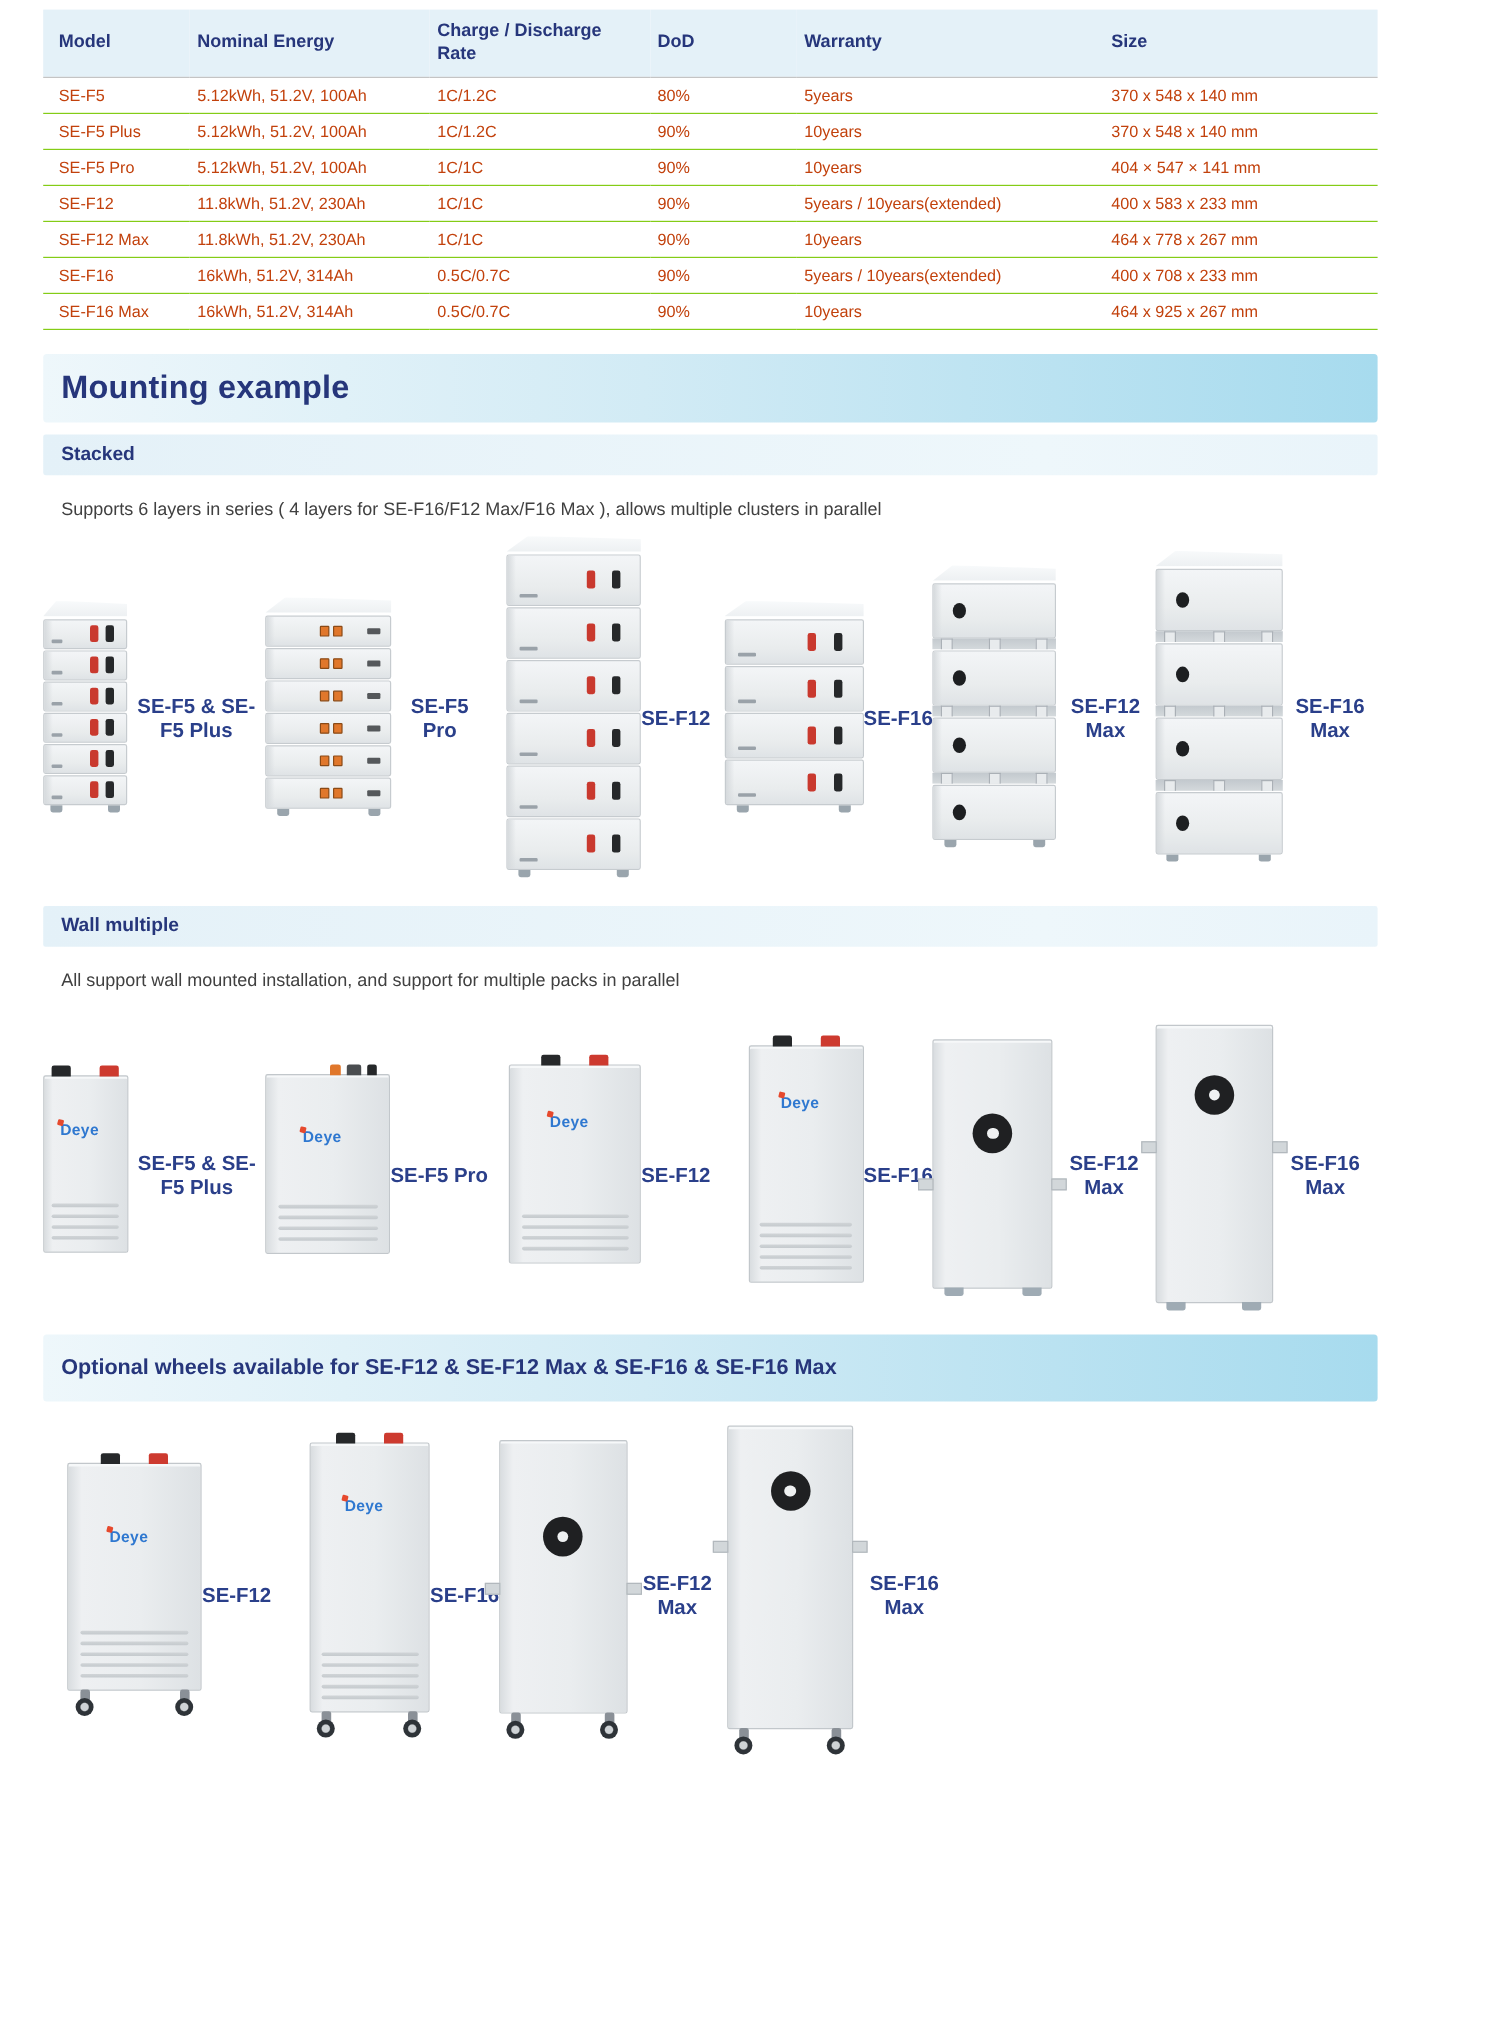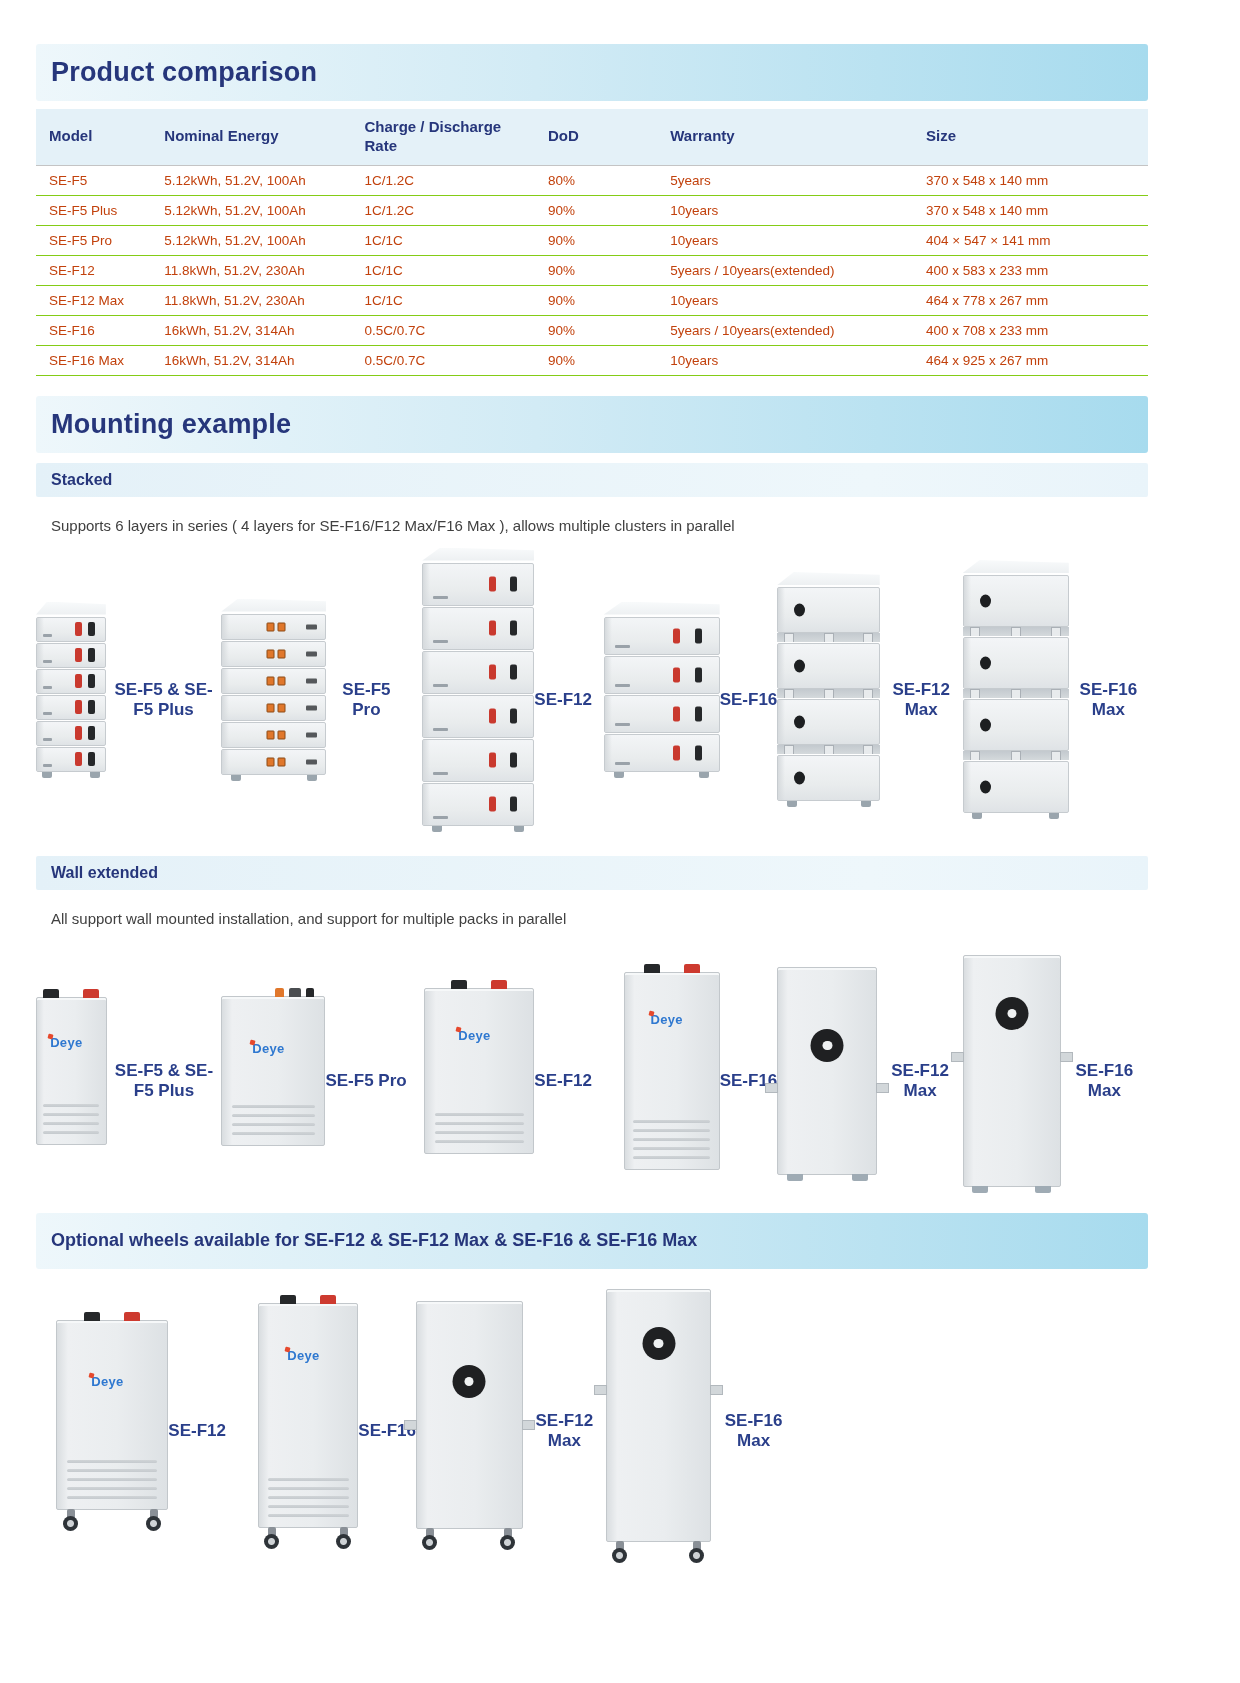--- a/index.html
+++ b/index.html
@@ -126,23 +126,20 @@
   .wheel-row { margin-top:20px; width:760px; }
   .wheel-row .prod-cell { flex:0 0 190px; }
   .wheel-row .prod-cell figcaption { margin-top:32px; }
   .spacer-bottom { height:40px; }
 </style>
 </head>
 <body>
 
 <div class="content">
 
-  <div class="band">
-    <h1>Product comparison</h1>
-  </div>
 
   <table>
     <colgroup>
       <col style="width:11%">
         <col style="width:18%">
         <col style="width:16.5%">
       <col style="width:11%">
         <col style="width:23%">
         <col style="width:20.5%">
     </colgroup>
@@ -458,21 +455,21 @@
           <div class="stack-feet">
             <i></i>
             <i></i>
           </div>
         </div>
       <figcaption>SE-F16 Max</figcaption>
     </figure>
   </div>
 
   <div class="subband" style="margin-top:24px">
-    <h2>Wall extended</h2>
+    <h2>Wall multiple</h2>
   </div>
   <p class="desc">All support wall mounted installation, and support for multiple packs in parallel</p>
 
   <div class="prod-row wall-row">
     <figure class="prod-cell">
       <div class="unit" style="width:97px;height:148px;">
           <div class="u-conn">
             <span class="c black"></span>
             <span class="c red"></span>
           </div>

